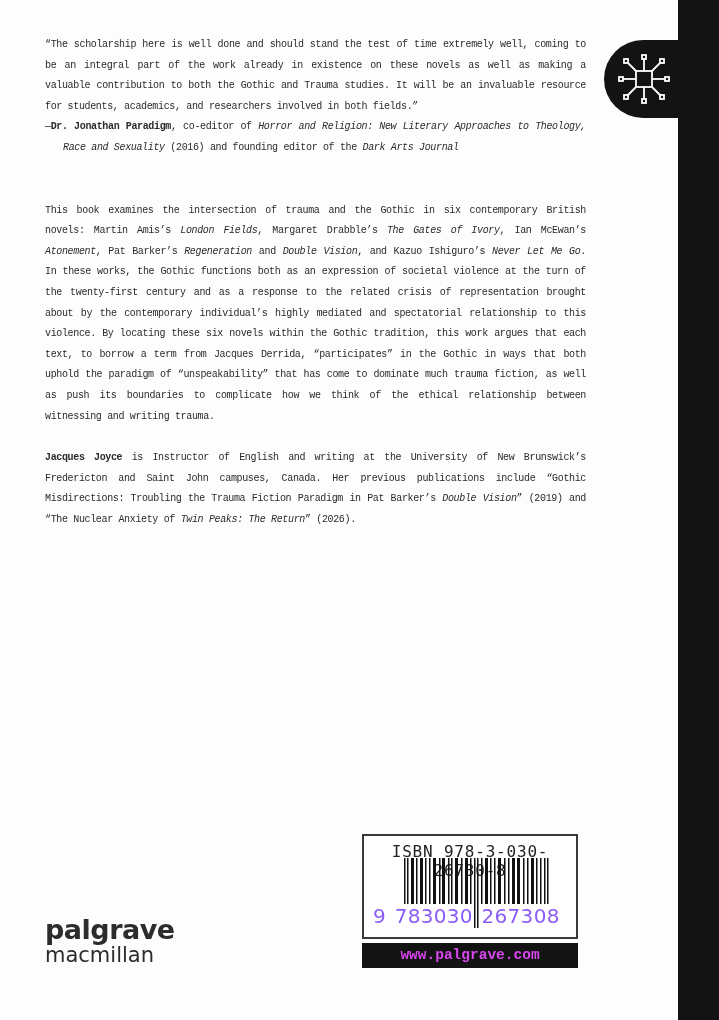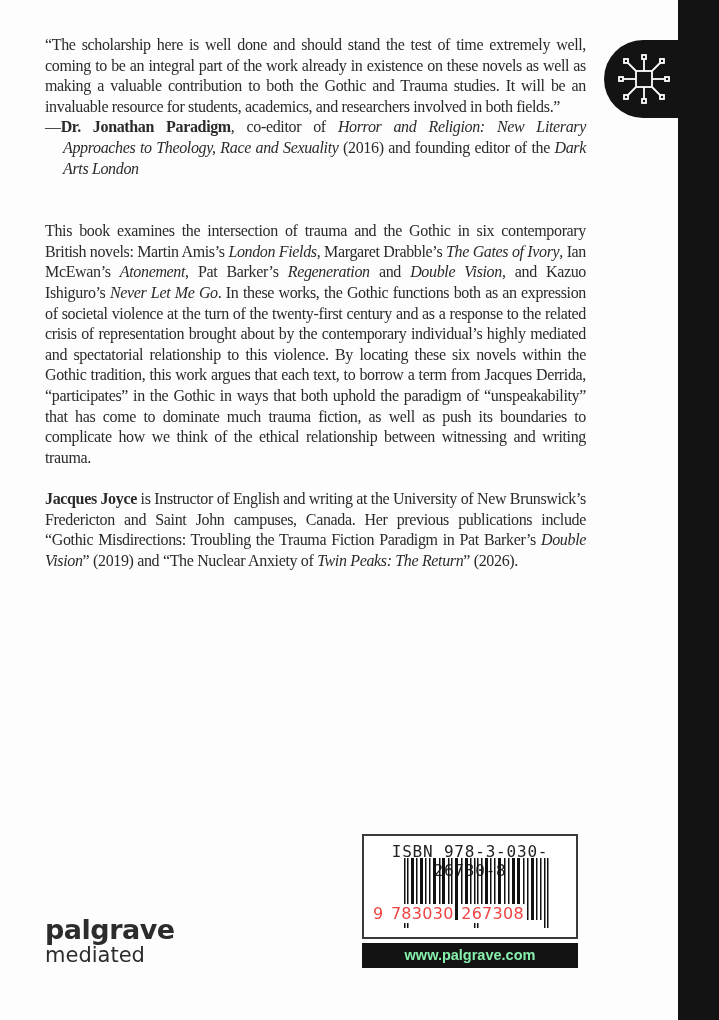--- a/index.html
+++ b/index.html
@@ -9,22 +9,22 @@
       font-family: "Liberation Sans", sans-serif;
     }
     .spine { position: absolute; left: 678px; top: 0; width: 41px; height: 1020px; background: #141314; }
     .tab {
       position: absolute; left: 604px; top: 40px; width: 90px; height: 78px;
       background: #141314; border-radius: 39px 0 0 39px;
     }
     .tab svg { position: absolute; left: 14px; top: 13px; }
     .content {
       position: absolute; left: 45px; top: 35px; width: 541px;
-      font-size: 16px; line-height: 20.6px; text-align: justify;
-      font-family: Liberation Serif, serif; letter-spacing: -0.35px;
+      font-size: 10px; line-height: 20.6px; text-align: justify;
+      font-family: Liberation Mono, monospace; letter-spacing: -0.35px;
       font-stretch: condensed;
     }
     .content p { margin: 0; }
     .quote-attrib { padding-left: 18px; text-indent: -18px; }
     .gap1 { height: 21px; }
     .gap2 { height: 21px; }
     i { font-style: italic; }
     b { font-weight: bold; }
     .logo {
       position: absolute; left: 45px; top: 916px; color: #2c2c2c;
@@ -36,27 +36,27 @@
       position: absolute; left: 362px; top: 834px; width: 216px; height: 105px;
       border: 2px solid #3a3a3a; background: #fff; box-sizing: border-box;
     }
     .isbn-text {
       position: absolute; left: 0; right: 0; top: 6px; text-align: center;
       font-family: "DejaVu Sans Mono", monospace; font-size: 16px; letter-spacing: 0.8px; color: #222;
     }
     .bars { position: absolute; left: 40px; top: 22px; width: 150px; height: 70px; }
     .bar-digits {
       position: absolute; left: 8px; top: 68px; font-family: "DejaVu Sans", sans-serif;
-      font-size: 16px; color: #ef4444; letter-spacing: 0.3px; background: transparent;
+      font-size: 20px; color: #8b5cf6; letter-spacing: 0.3px; background: transparent;
     }
     .bar-digits span { background: #fff; padding: 0 1px; }
     .url-bar {
       position: absolute; left: 362px; top: 943px; width: 216px; height: 25px; background: #141314;
-      color: #86efac; text-align: center; font-size: 14.5px; line-height: 25px; font-weight: bold;
-      font-family: Liberation Sans, sans-serif;
+      color: #d946ef; text-align: center; font-size: 14.5px; line-height: 25px; font-weight: bold;
+      font-family: Liberation Mono, monospace;
     }
   </style>
 </head>
 <body>
 
 <div class="spine"></div>
 <div class="tab">
   <svg width="52" height="52" viewBox="0 0 52 52">
     <g stroke="#fff" stroke-width="1.8" fill="none">
       <rect x="18" y="18" width="16" height="16"></rect>
@@ -75,35 +75,35 @@
       <rect x="6" y="6" width="4" height="4"></rect>
       <rect x="42" y="6" width="4" height="4"></rect>
       <rect x="6" y="42" width="4" height="4"></rect>
       <rect x="42" y="42" width="4" height="4"></rect>
     </g>
   </svg>
 </div>
 
 <div class="content">
   <p>“The scholarship here is well done and should stand the test of time extremely well, coming to be an integral part of the work already in existence on these novels as well as making a valuable contribution to both the Gothic and Trauma studies. It will be an invaluable resource for students, academics, and researchers involved in both fields.”</p>
-  <p class="quote-attrib"><span>—</span><b>Dr. Jonathan Paradigm</b><span>, co-editor of </span><i>Horror and Religion: New Literary Approaches to Theology, Race and Sexuality</i><span> (2016) and founding editor of the </span><i>Dark Arts London</i></p>
+  <p class="quote-attrib"><span>—</span><b>Dr. Jonathan Paradigm</b><span>, co-editor of </span><i>Horror and Religion: New Literary Approaches to Theology, Race and Sexuality</i><span> (2016) and founding editor of the </span><i>Dark Arts Journal</i></p>
 
   <div class="gap1"></div>
   <div style="height:21px"></div>
 
   <p><span>This book examines the intersection of trauma and the Gothic in six contemporary British novels: Martin Amis’s </span><i>London Fields</i><span>, Margaret Drabble’s </span><i>The Gates of Ivory</i><span>, Ian McEwan’s </span><i>Atonement</i><span>, Pat Barker’s </span><i>Regeneration</i><span> and </span><i>Double Vision</i><span>, and Kazuo Ishiguro’s </span><i>Never Let Me Go</i><span>. In these works, the Gothic functions both as an expression of societal violence at the turn of the twenty-first century and as a response to the related crisis of representation brought about by the contemporary individual’s highly mediated and spectatorial relationship to this violence. By locating these six novels within the Gothic tradition, this work argues that each text, to borrow a term from Jacques Derrida, “participates” in the Gothic in ways that both uphold the paradigm of “unspeakability” that has come to dominate much trauma fiction, as well as push its boundaries to complicate how we think of the ethical relationship between witnessing and writing trauma.</span></p>
 
   <div class="gap2"></div>
 
   <p><b>Jacques Joyce</b><span> is Instructor of English and writing at the University of New Brunswick’s Fredericton and Saint John campuses, Canada. Her previous publications include “Gothic Misdirections: Troubling the Trauma Fiction Paradigm in Pat Barker’s </span><i>Double Vision</i><span>” (2019) and “The Nuclear Anxiety of </span><i>Twin Peaks: The Return</i><span>” (2026).</span></p>
 </div>
 
 <div class="logo">
   <div class="l1">palgrave</div>
-  <div class="l2">mediated</div>
+  <div class="l2">macmillan</div>
 </div>
 
 <div class="isbn-box">
   <div class="isbn-text">ISBN 978-3-030-26730-8</div>
   <svg class="bars" viewBox="0 0 150 70" preserveAspectRatio="none">
     <g fill="#111">
       <rect x="0" y="0" width="1.5" height="70"></rect>
         <rect x="3" y="0" width="1.5" height="70"></rect>
       <rect x="7" y="0" width="3" height="62"></rect>
         <rect x="12" y="0" width="1.5" height="62"></rect>

